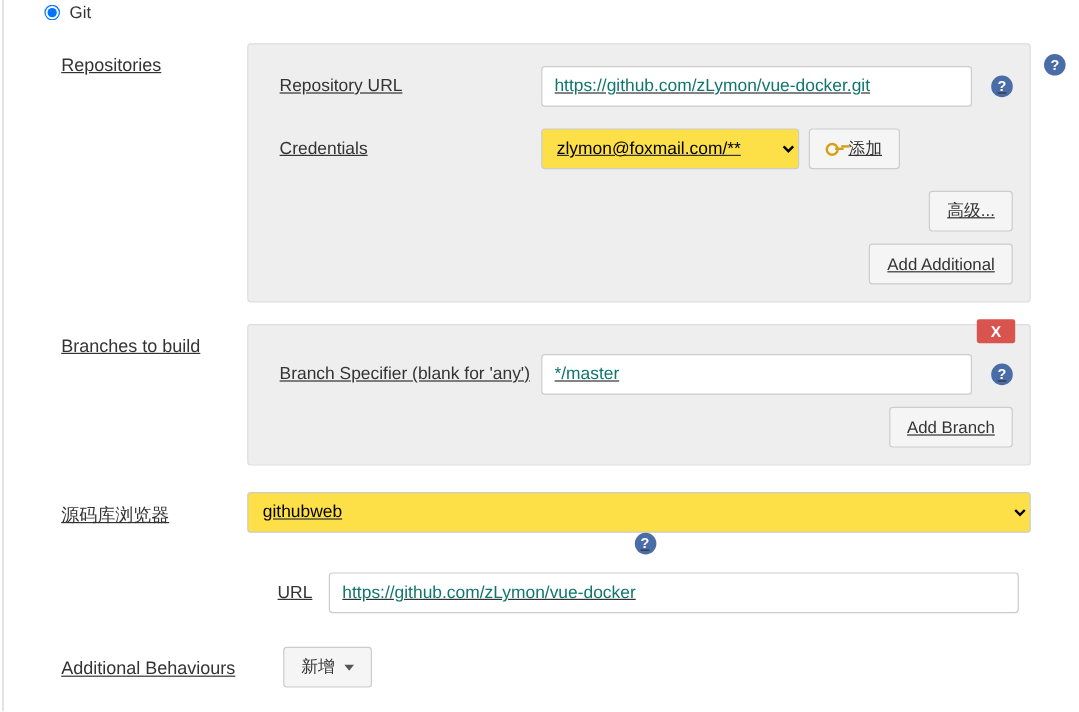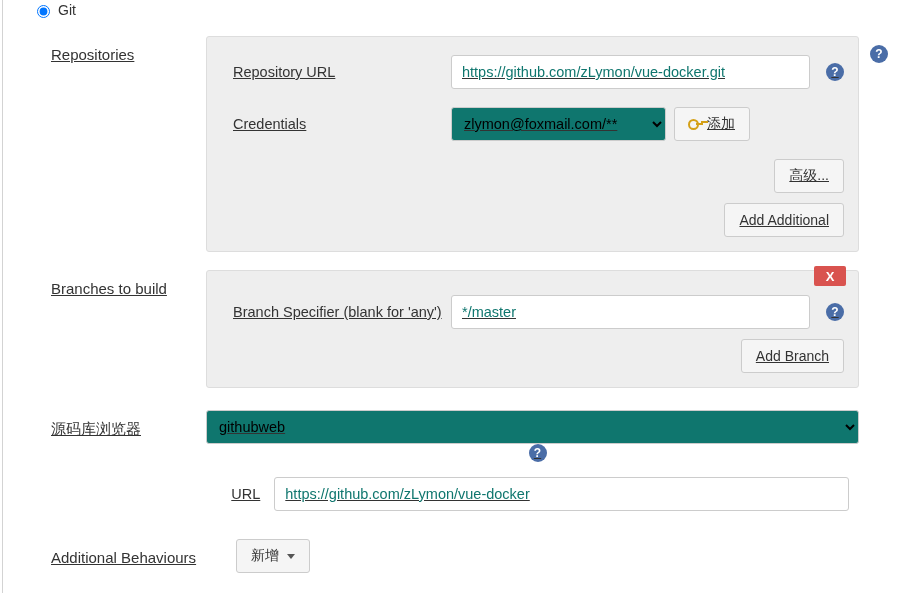--- a/index.html
+++ b/index.html
@@ -1,28 +1,28 @@
 <!DOCTYPE html>
 <html><head>
 <meta charset="utf-8">
 <style>
 * { box-sizing: border-box; margin: 0; padding: 0; }
 body { font-family: Arial, "Microsoft YaHei", sans-serif; font-size: 14px; color: #333; background: #fff; width: 899px; }
 .outer { padding: 0 0 20px 20px; border-left: 1px solid #d3d3d3; margin-left: 2px; }
-.radio-row { display: flex; align-items: flex-end; padding: 2px 16px 8px 14px; }
+.radio-row { display: flex; align-items: center; padding: 2px 16px 8px 14px; }
 .radio-row input[type=radio] { margin-right: 8px; }
 .section { display: flex; padding: 10px 0 0 28px; text-decoration: underline; }
 .section-label { width: 155px; padding-top: 10px; color: #333; font-size: 15px; }
 .section-body { flex: 1; margin-right: 40px; }
 .panel { background: #eee; border: 1px solid #ddd; border-radius: 3px; padding: 18px 14px 14px 14px; position: relative; }
 .form-row { display: flex; align-items: center; margin-bottom: 18px; }
 .form-label { width: 230px; text-align: left; padding-left: 12px; font-size: 14.5px; color: #333; }
 .form-control { flex: 1; display: flex; align-items: center; gap: 8px; }
 input[type=text] { width: 100%; height: 34px; padding: 4px 10px; border: 1px solid #ccc; border-radius: 3px; font-size: 14.5px; color: #0f766e; }
-select { height: 34px; padding: 4px 8px; border: 1px solid #ccc; border-radius: 3px; font-size: 14.5px; background: #0f766e; }
+select { height: 34px; padding: 4px 8px; border: 1px solid #ccc; border-radius: 3px; font-size: 14.5px; background: #fde047; }
 select.full { width: 100%; }
 .btn { height: 34px; padding: 6px 14px; background: #f5f5f5; border: 1px solid #ccc; border-radius: 3px; font-size: 14px; color: #333; cursor: pointer; display: inline-flex; align-items: center; gap: 4px; }
 .btn-row { display: flex; justify-content: flex-end; gap: 10px; margin-top: 10px; }
 .help-icon { width: 18px; height: 18px; border-radius: 50%; background: #4a6da7; color: #fff; font-size: 12px; font-weight: bold; display: inline-flex; align-items: center; justify-content: center; cursor: pointer; flex-shrink: 0; }
 .help-top { position: absolute; top: 8px; right: -30px; }
 .help-inline { margin-left: 8px; }
 .delete-x { position: absolute; top: -5px; right: 12px; background: #d9534f; color: #fff; width: 32px; height: 20px; border-radius: 2px; font-weight: bold; font-size: 13px; display: flex; align-items: center; justify-content: center; cursor: pointer; }
 .key-icon { display: inline-block; width: 14px; height: 14px; position: relative; }
 .key-icon::before { content: ''; position: absolute; width: 7px; height: 7px; border: 2px solid #d4a017; border-radius: 50%; left: -1px; top: 2px; }
 .key-icon::after { content: ''; position: absolute; width: 7px; height: 2px; background: #d4a017; left: 7px; top: 6px; box-shadow: 5px -2px 0 0 #d4a017; }

